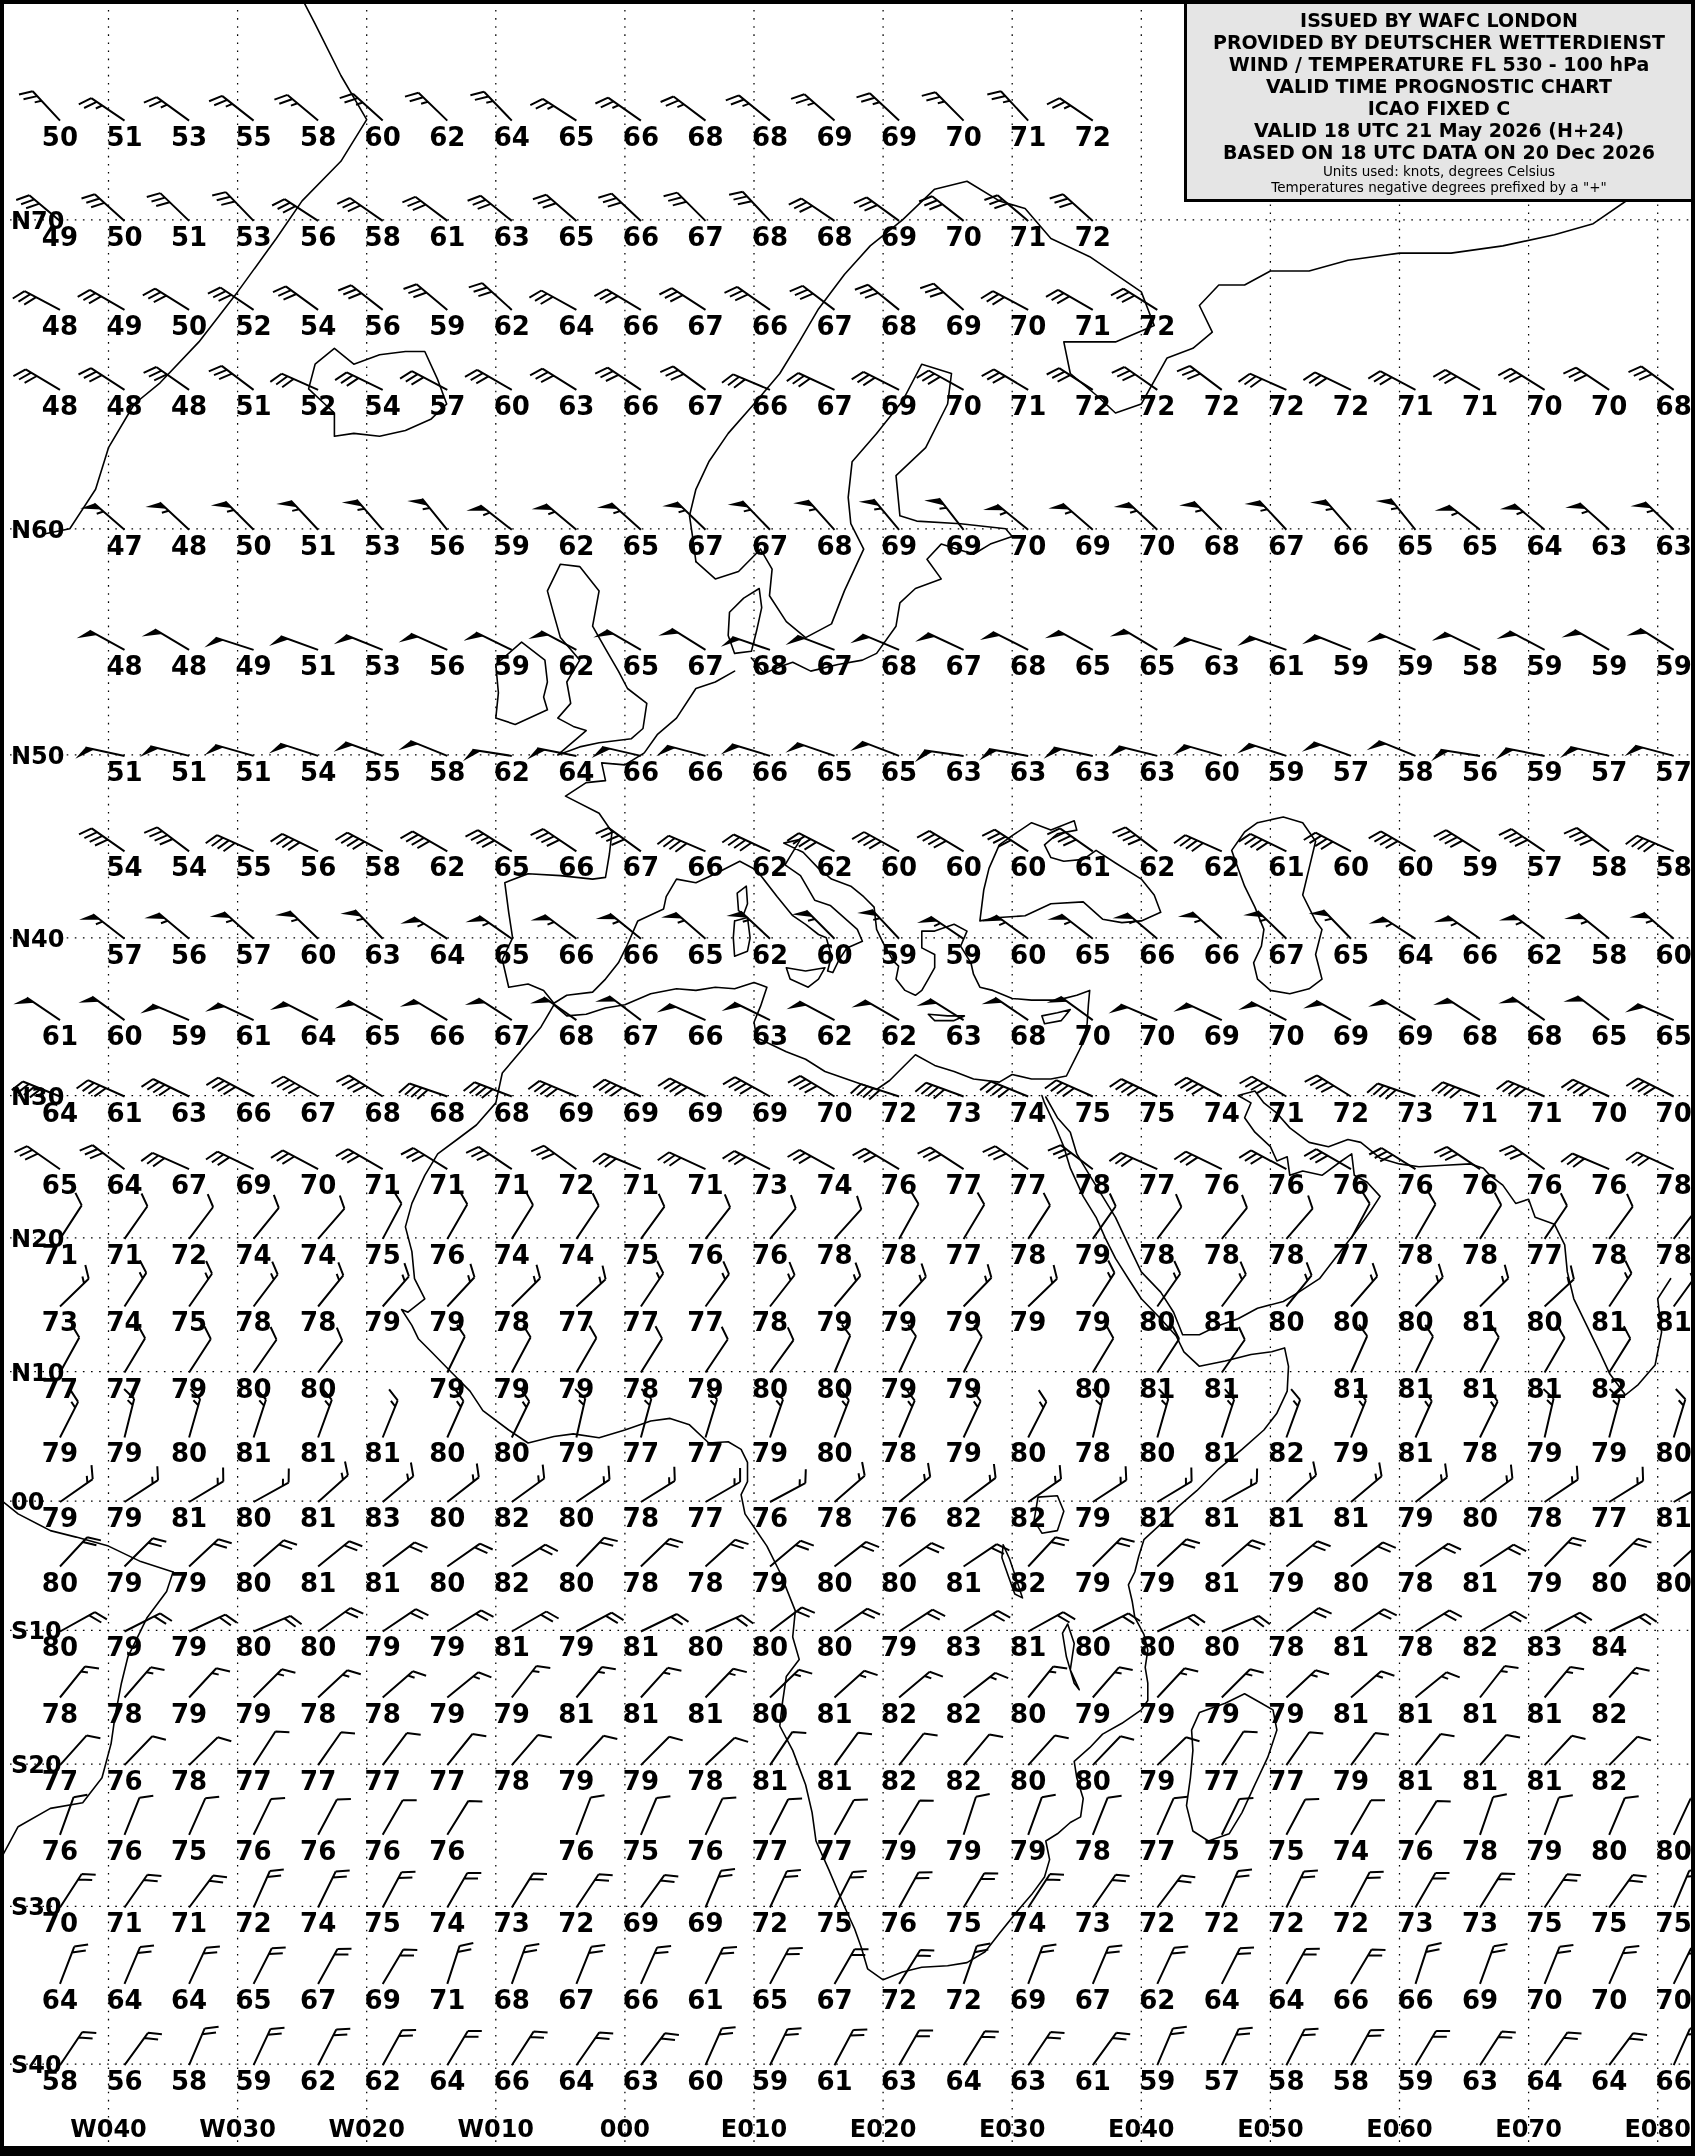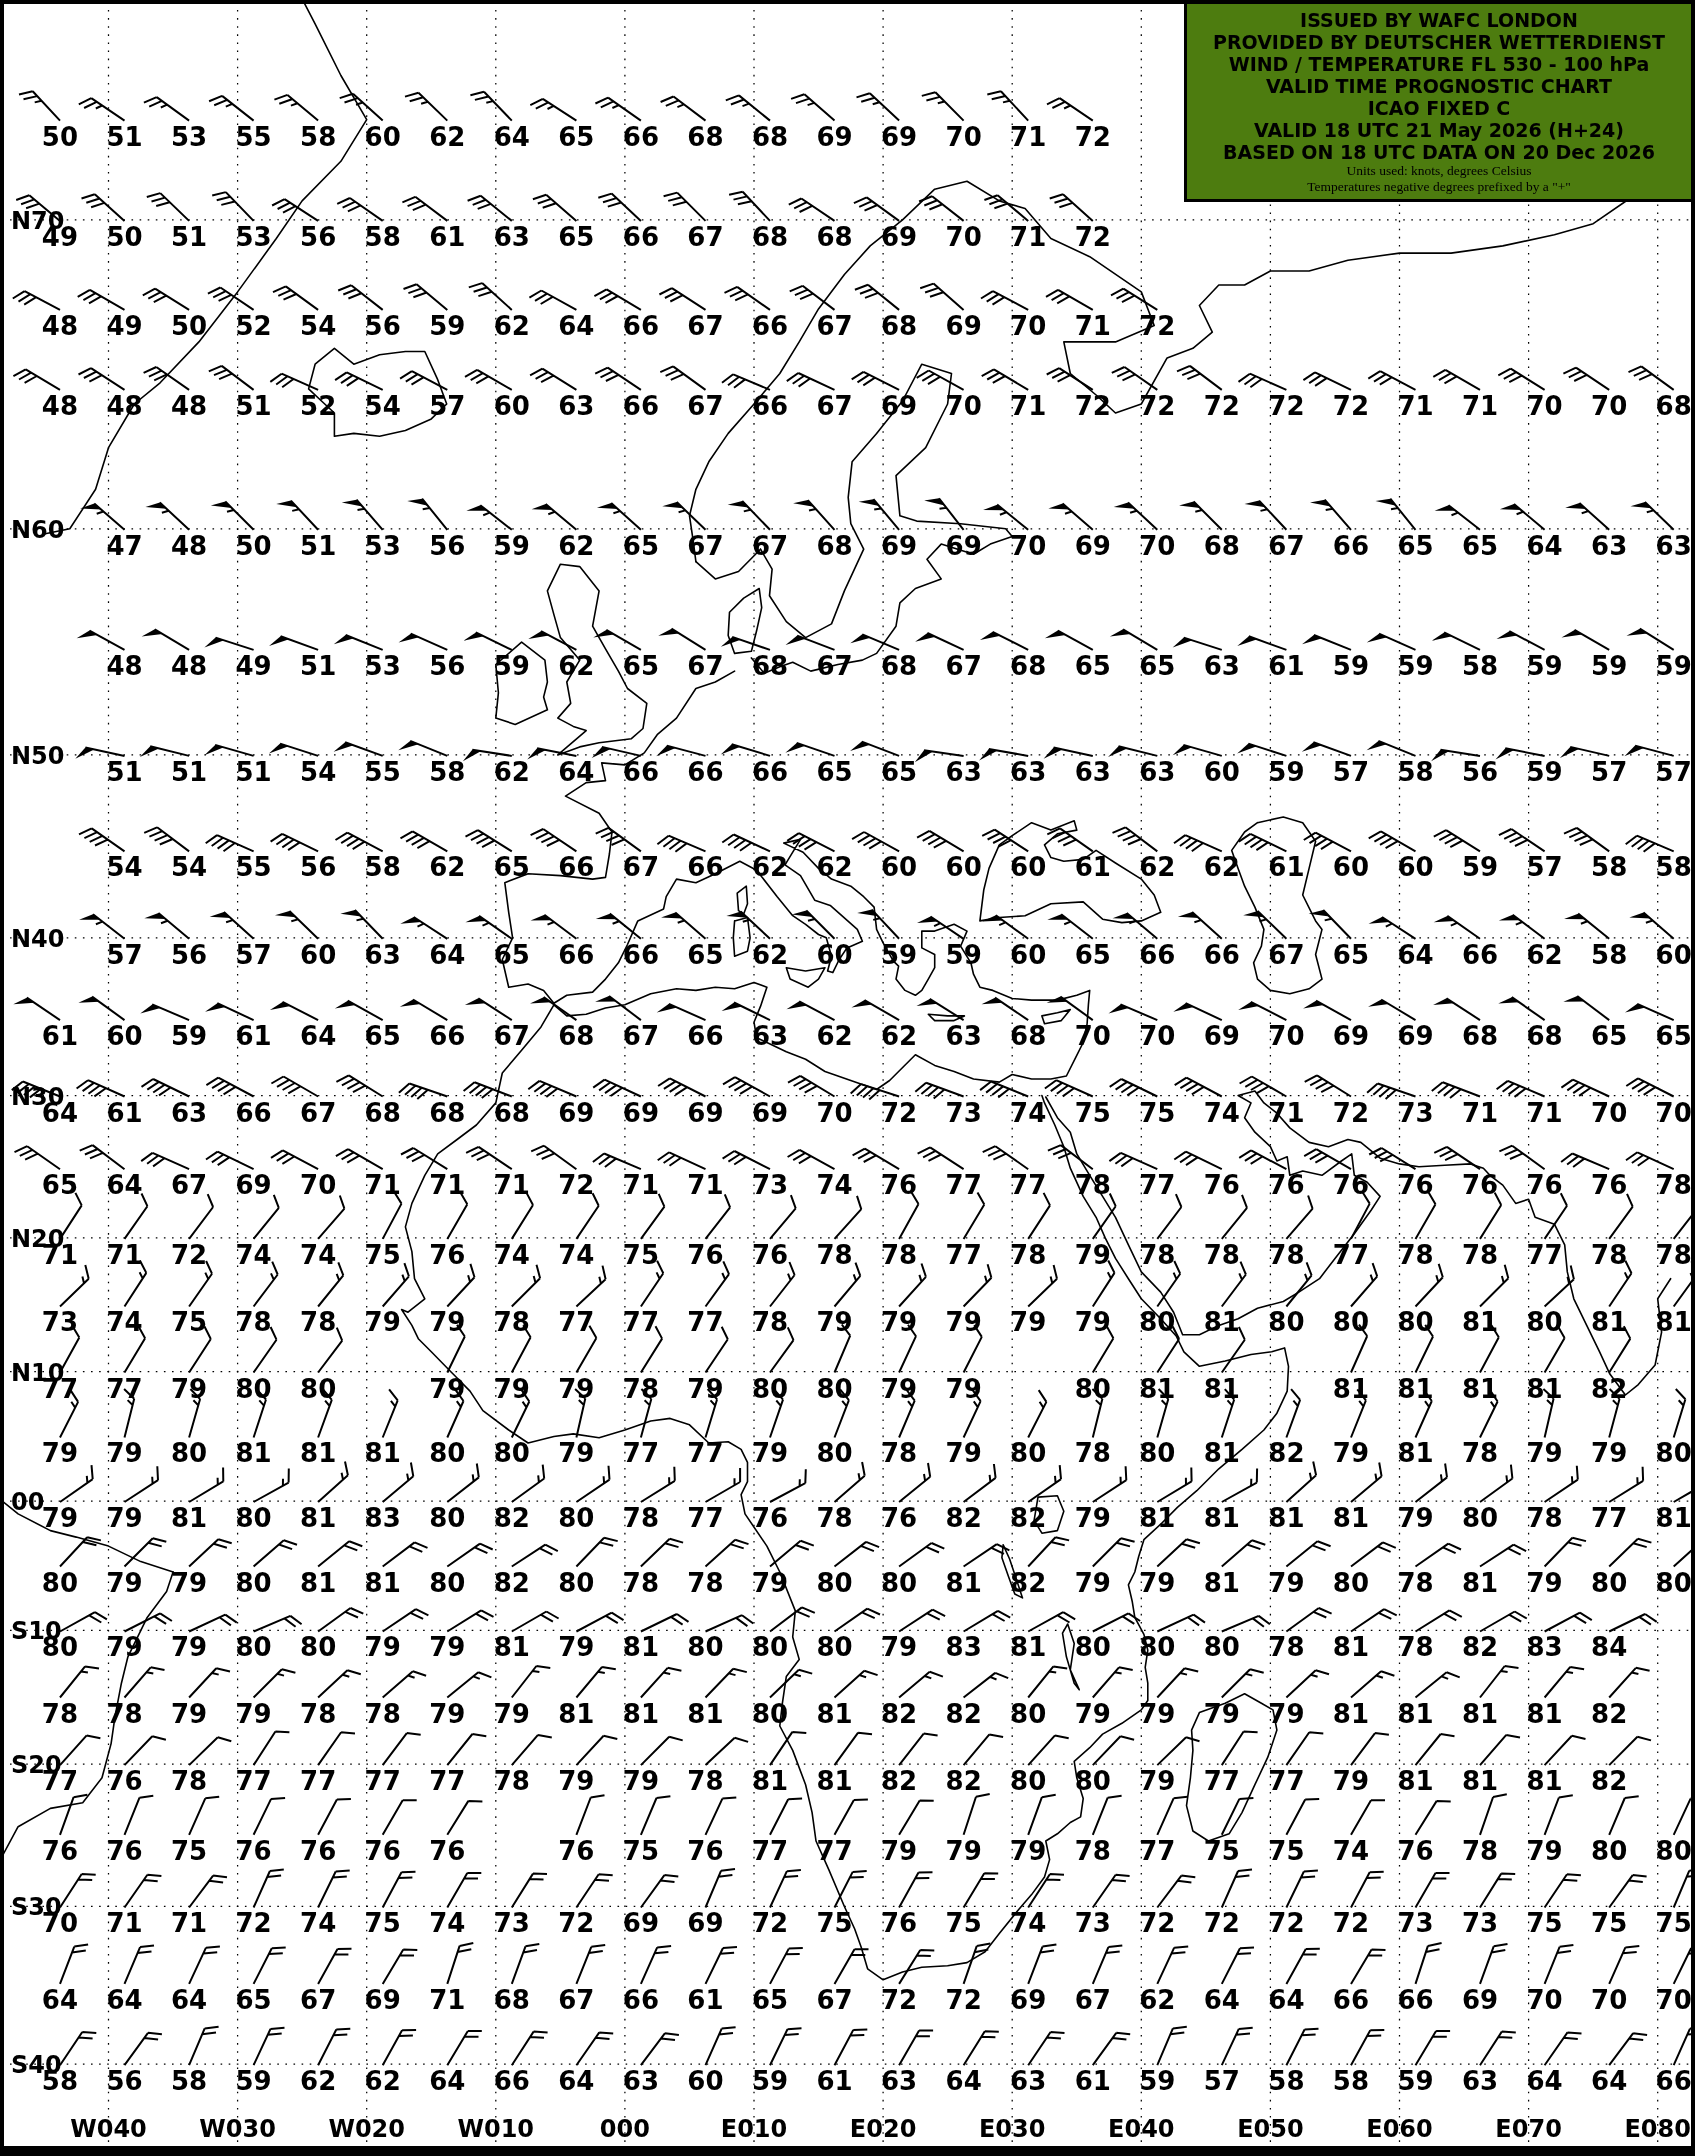--- a/index.html
+++ b/index.html
@@ -1,24 +1,24 @@
 <!DOCTYPE html>
 <html><head>
 <meta charset="utf-8">
 <style>
   html,body{margin:0;padding:0;background:#ffffff;}
   #page{position:relative;width:1695px;height:2156px;background:#ffffff;
         font-family:"DejaVu Sans",sans-serif;overflow:hidden;
         box-sizing:border-box;border:4px solid #000;border-bottom:10px solid #000;}
   #chart-svg{position:absolute;left:0;top:0;}
-  #title-box{position:absolute;top:0;right:0;width:507px;background:#4d7c0f;
+  #title-box{position:absolute;top:0;right:0;width:507px;background:#e5e5e5;
              border-left:3px solid #000;border-bottom:3px solid #000;
              padding:5px 6px 4px 6px;text-align:center;z-index:5;box-sizing:border-box;}
   .tb-main{font-size:19px;font-weight:bold;line-height:22px;color:#000;white-space:nowrap;}
-  .tb-small{font-size:13.5px;font-weight:normal;line-height:16px;color:#000;white-space:nowrap;font-family:Liberation Serif, serif;}
+  .tb-small{font-size:13.5px;font-weight:normal;line-height:16px;color:#000;white-space:nowrap;}
 </style>
 </head>
 <body>
 
 <div id="page">
   <svg id="chart-svg" width="1695" height="2156" viewBox="0 0 1695 2156">
       <g stroke="#000" stroke-width="1.25" stroke-dasharray="1.6 6.5">
         <line x1="104.5" y1="6" x2="104.5" y2="2140"></line>
         <line x1="233.6" y1="6" x2="233.6" y2="2140"></line>
         <line x1="362.7" y1="6" x2="362.7" y2="2140"></line>

